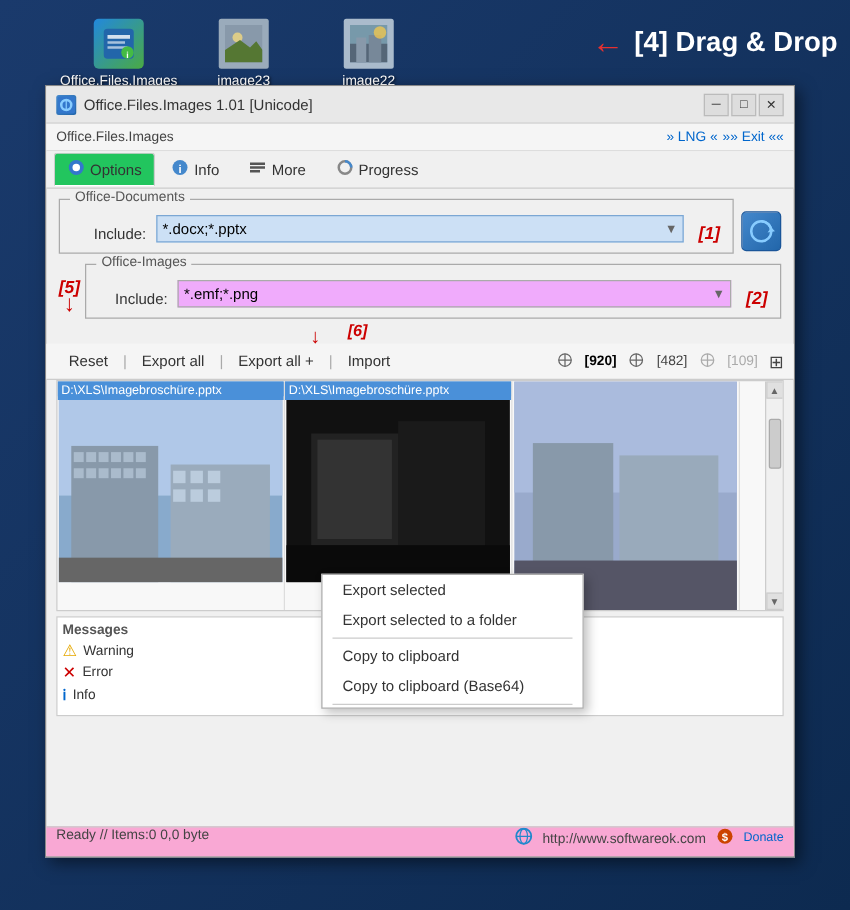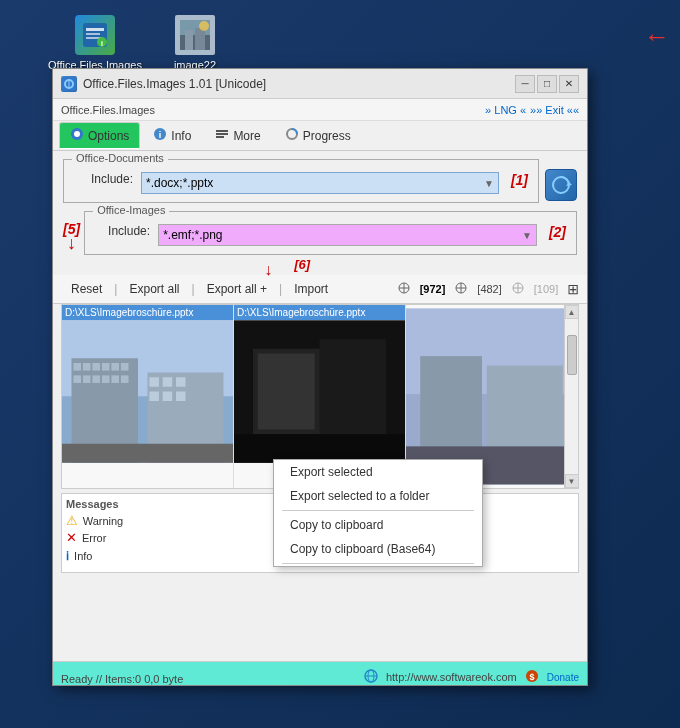--- a/index.html
+++ b/index.html
@@ -59,22 +59,22 @@
       font-weight: bold;
       display: flex;
       align-items: center;
       gap: 8px;
     }
 
     
     .main-window {
       position: absolute;
       top: 68px;
-      left: 52px;
-      width: 536px;
+      left: 36px;
+      width: 600px;
       height: 618px;
       background: #f0f0f0;
       border: 1px solid #888;
       box-shadow: 4px 4px 12px rgba(0,0,0,0.5);
     }
 
     
     .title-bar {
       background: #e8e8e8;
       height: 30px;
@@ -189,21 +189,21 @@
       position: absolute;
       top: -8px;
       left: 8px;
       background: #f0f0f0;
       padding: 0 4px;
       font-size: 11px;
       color: #555;
     }
     .group-row {
       display: flex;
-      align-items: flex-start;
+      align-items: flex-end;
       gap: 8px;
       margin-top: 6px;
     }
     .group-label {
       font-size: 12px;
       color: #333;
       min-width: 55px;
       text-align: right;
     }
     .combo-box {
@@ -426,24 +426,24 @@
       font-size: 13px;
     }
 
     
     .status-bar {
       position: absolute;
       bottom: 0;
       left: 0;
       right: 0;
       height: 24px;
-      background: #5eead4;
+      background: #f9a8d4;
       border-top: 1px solid #ccc;
       display: flex;
-      align-items: flex-end;
+      align-items: flex-start;
       justify-content: space-between;
       padding: 0 8px;
       font-size: 11px;
       color: #444;
     }
     .status-right {
       display: flex;
       align-items: center;
       gap: 8px;
     }
@@ -466,35 +466,46 @@
           <rect x="6" y="8" width="18" height="3" fill="white" opacity="0.8"></rect>
           <rect x="6" y="13" width="14" height="2" fill="white" opacity="0.6"></rect>
           <rect x="6" y="17" width="16" height="2" fill="white" opacity="0.6"></rect>
           <circle cx="22" cy="22" r="5" fill="#44bb44"></circle>
           <text x="22" y="26" text-anchor="middle" font-size="7" fill="white" font-weight="bold">i</text>
         </svg>
       </div>
       <span class="desktop-icon-label">Office.Files.Images</span>
     </div>
     <div class="desktop-icon">
+      <div class="desktop-icon-img" style="background: #9aabbb; display:flex; align-items:center; justify-content:center; border-radius:2px;">
+        <svg width="30" height="30" viewBox="0 0 30 30">
+          <rect width="30" height="30" fill="#8899aa"></rect>
+          <circle cx="10" cy="10" r="4" fill="#ddcc88"></circle>
+          <polygon points="0,20 12,12 20,18 25,13 30,20 30,30 0,30" fill="#557733"></polygon>
+        </svg>
+      </div>
+      <span class="desktop-icon-label">image23</span>
+    </div>
+    <div class="desktop-icon">
       <div class="desktop-icon-img" style="background: #aabbcc; display:flex; align-items:center; justify-content:center; border-radius:2px;">
         <svg width="30" height="30" viewBox="0 0 30 30">
           <rect width="30" height="30" fill="#7799aa"></rect>
           <rect x="0" y="15" width="30" height="15" fill="#556677"></rect>
           <rect x="5" y="10" width="8" height="20" fill="#8899aa"></rect>
           <rect x="15" y="8" width="10" height="22" fill="#778899"></rect>
           <circle cx="24" cy="6" r="5" fill="#ffcc44" opacity="0.7"></circle>
         </svg>
       </div>
       <span class="desktop-icon-label">image22</span>
     </div>
   </div>
 
   <div class="drag-drop-label">
     <span style="color:#e63030; font-size:26px;">←</span>
+    <span>[4] Drag &amp; Drop</span>
   </div>
 
   <div class="main-window">
 
     <div class="title-bar">
       <div class="title-bar-left">
         <div class="title-bar-icon">
           <svg width="14" height="14" viewBox="0 0 14 14">
             <rect width="14" height="14" rx="2" fill="#3377cc"></rect>
             <circle cx="7" cy="7" r="4" fill="none" stroke="#88ccff" stroke-width="2"></circle>
@@ -614,21 +625,21 @@
         <span class="annotation" style="position:absolute; top:-22px; left:10px; font-size:13px;">[6]</span>
       </div>
       <div class="toolbar-right">
         <span>
           <svg width="14" height="14" viewBox="0 0 14 14">
             <circle cx="7" cy="7" r="5" fill="none" stroke="#666" stroke-width="1"></circle>
             <line x1="7" y1="2" x2="7" y2="12" stroke="#666" stroke-width="1"></line>
             <line x1="2" y1="7" x2="12" y2="7" stroke="#666" stroke-width="1"></line>
           </svg>
         </span>
-        <span class="size-btn active">[972]</span>
+        <span class="size-btn active">[920]</span>
         <span>
           <svg width="14" height="14" viewBox="0 0 14 14">
             <circle cx="7" cy="7" r="5" fill="none" stroke="#666" stroke-width="1"></circle>
             <line x1="7" y1="2" x2="7" y2="12" stroke="#666" stroke-width="1"></line>
             <line x1="2" y1="7" x2="12" y2="7" stroke="#666" stroke-width="1"></line>
           </svg>
         </span>
         <span class="size-btn">[482]</span>
         <span>
           <svg width="14" height="14" viewBox="0 0 14 14">

